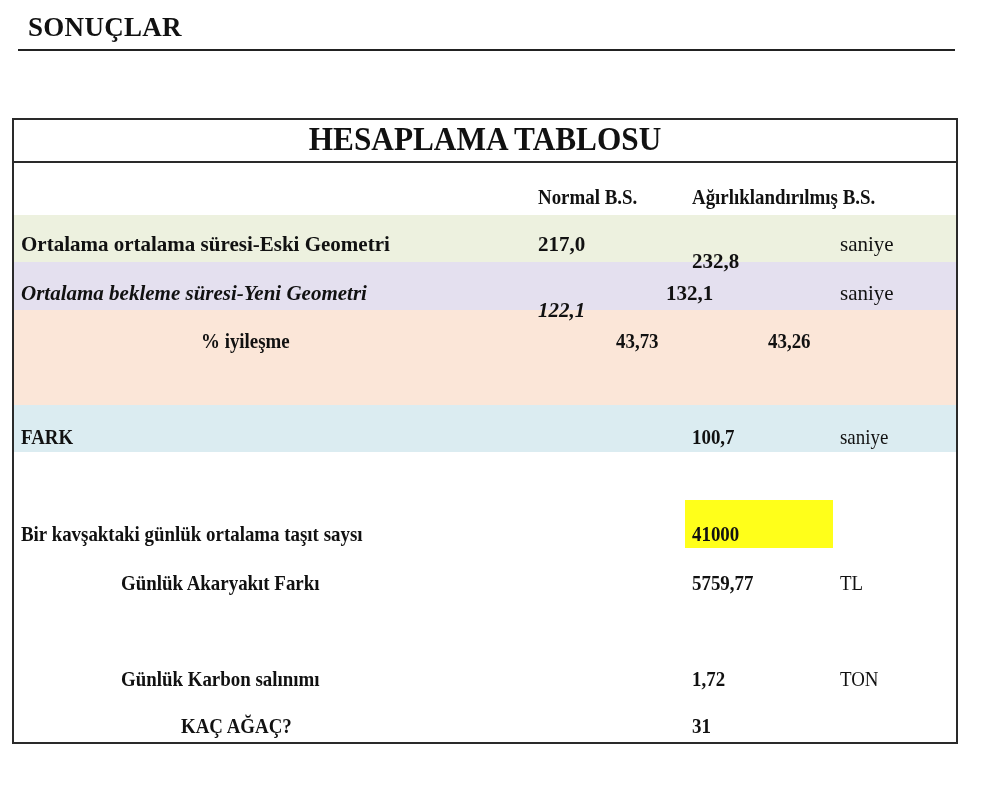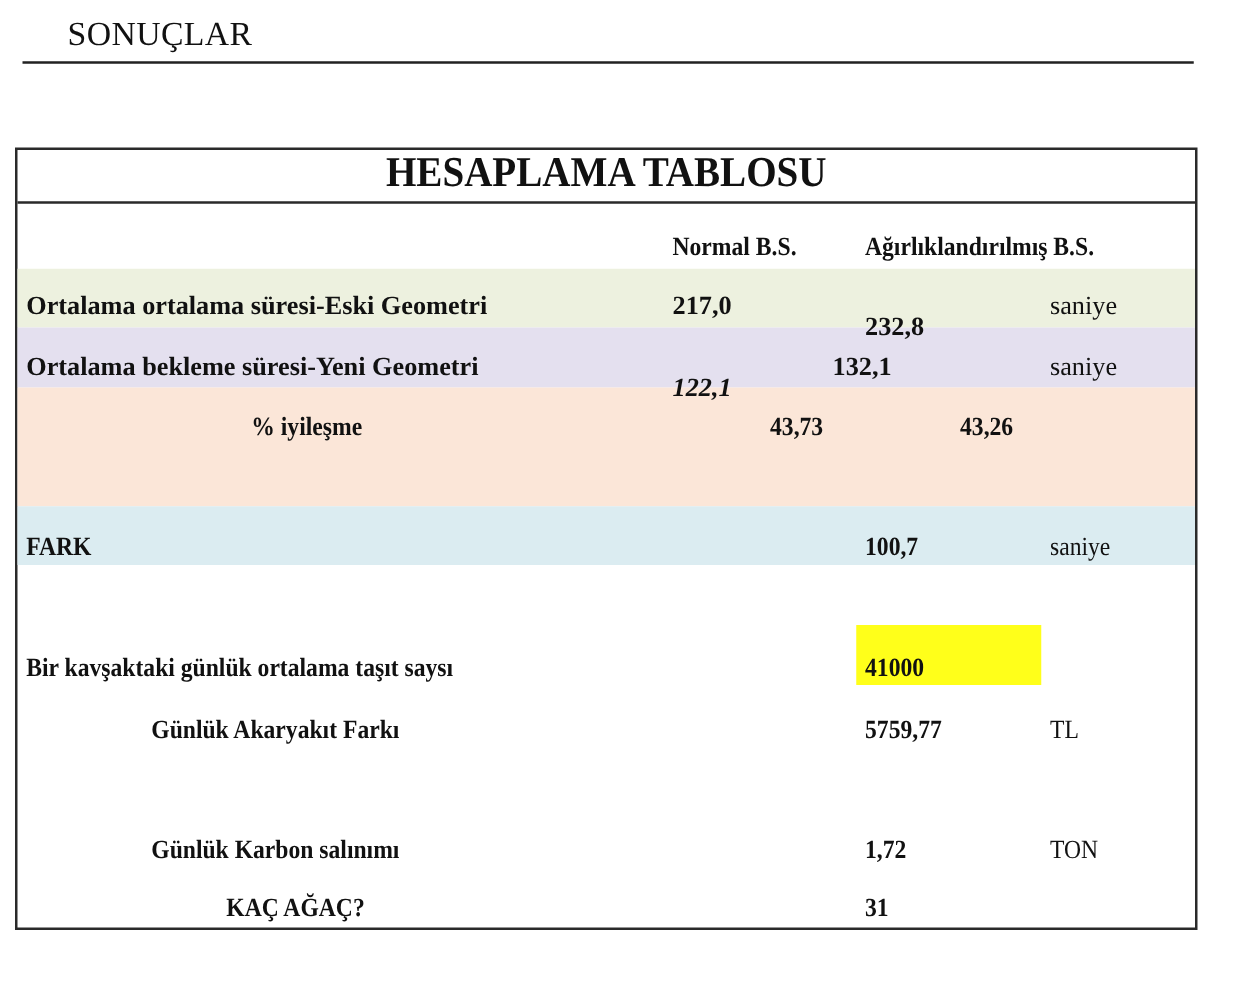--- a/index.html
+++ b/index.html
@@ -1,19 +1,19 @@
 <!DOCTYPE html>
 <html><head>
 <meta charset="utf-8">
 <style>
   html, body { margin:0; padding:0; background:#ffffff; }
   body { width:1000px; height:785px; position:relative; overflow:hidden;
          font-family:"Liberation Serif", "DejaVu Serif", serif; color:#111; }
   .abs { position:absolute; white-space:nowrap; }
-  #section-title { left:28px; top:12px; font-size:27px; font-weight:normal; letter-spacing:0.3px;margin-left:26px; }
+  #section-title { left:28px; top:12px; font-size:27px; font-weight:bold; letter-spacing:0.3px; }
   #section-rule { left:18px; top:49px; width:937px; height:2px; background:#222; }
   #table-box { left:12px; top:118px; width:942px; height:622px; border:2px solid #2a2a2a; }
   #title-rule { left:14px; top:161px; width:942px; height:2px; background:#2a2a2a; }
   #table-title { left:14px; top:120px; width:942px; text-align:center; font-size:34px; font-weight:bold; transform:scaleX(0.92); }
   .band { position:absolute; left:14px; width:942px; }
   .lbl { font-size:21px; font-weight:bold; }
   .val { font-size:21px; font-weight:bold; }
   .unit { font-size:21px; font-weight:normal; }
   .narrow { transform-origin:left center; transform:scaleX(0.9); }
   #yellow { left:685px; top:500px; width:148px; height:48px; background:#ffff1a; }
@@ -34,21 +34,21 @@
 <div class="band" style="top:215px; height:47px; background:#edf1df;"></div>
 <div class="band" style="top:262px; height:48px; background:#e4e0ef;"></div>
 <div class="band" style="top:310px; height:95px; background:#fbe6d8;"></div>
 <div class="band" style="top:405px; height:47px; background:#dbecf1;"></div>
 
 <div class="abs lbl" style="left:21px; top:232px;">Ortalama ortalama süresi-Eski Geometri</div>
 <div class="abs val" style="left:538px; top:232px;text-align:right;">217,0</div>
 <div class="abs val" style="left:692px; top:249px;">232,8</div>
 <div class="abs unit" style="left:840px; top:232px;">saniye</div>
 
-<div class="abs lbl" style="left:21px; top:281px;">Ortalama bekleme süresi-Yeni Geometri</div>
+<div class="abs lbl" style="left:21px; top:281px;font-style:italic;">Ortalama bekleme süresi-Yeni Geometri</div>
 <div class="abs val" style="left:538px; top:298px;font-style:italic;">122,1</div>
 <div class="abs val" style="left:666px; top:281px;">132,1</div>
 <div class="abs unit" style="left:840px; top:281px;">saniye</div>
 
 <div class="abs lbl narrow" style="left:201px; top:329px;">% iyileşme</div>
 <div class="abs val narrow" style="left:616px; top:329px;">43,73</div>
 <div class="abs val narrow" style="left:768px; top:329px;">43,26</div>
 
 <div class="abs lbl narrow" style="left:21px; top:425px;">FARK</div>
 <div class="abs val narrow" style="left:692px; top:425px;">100,7</div>

